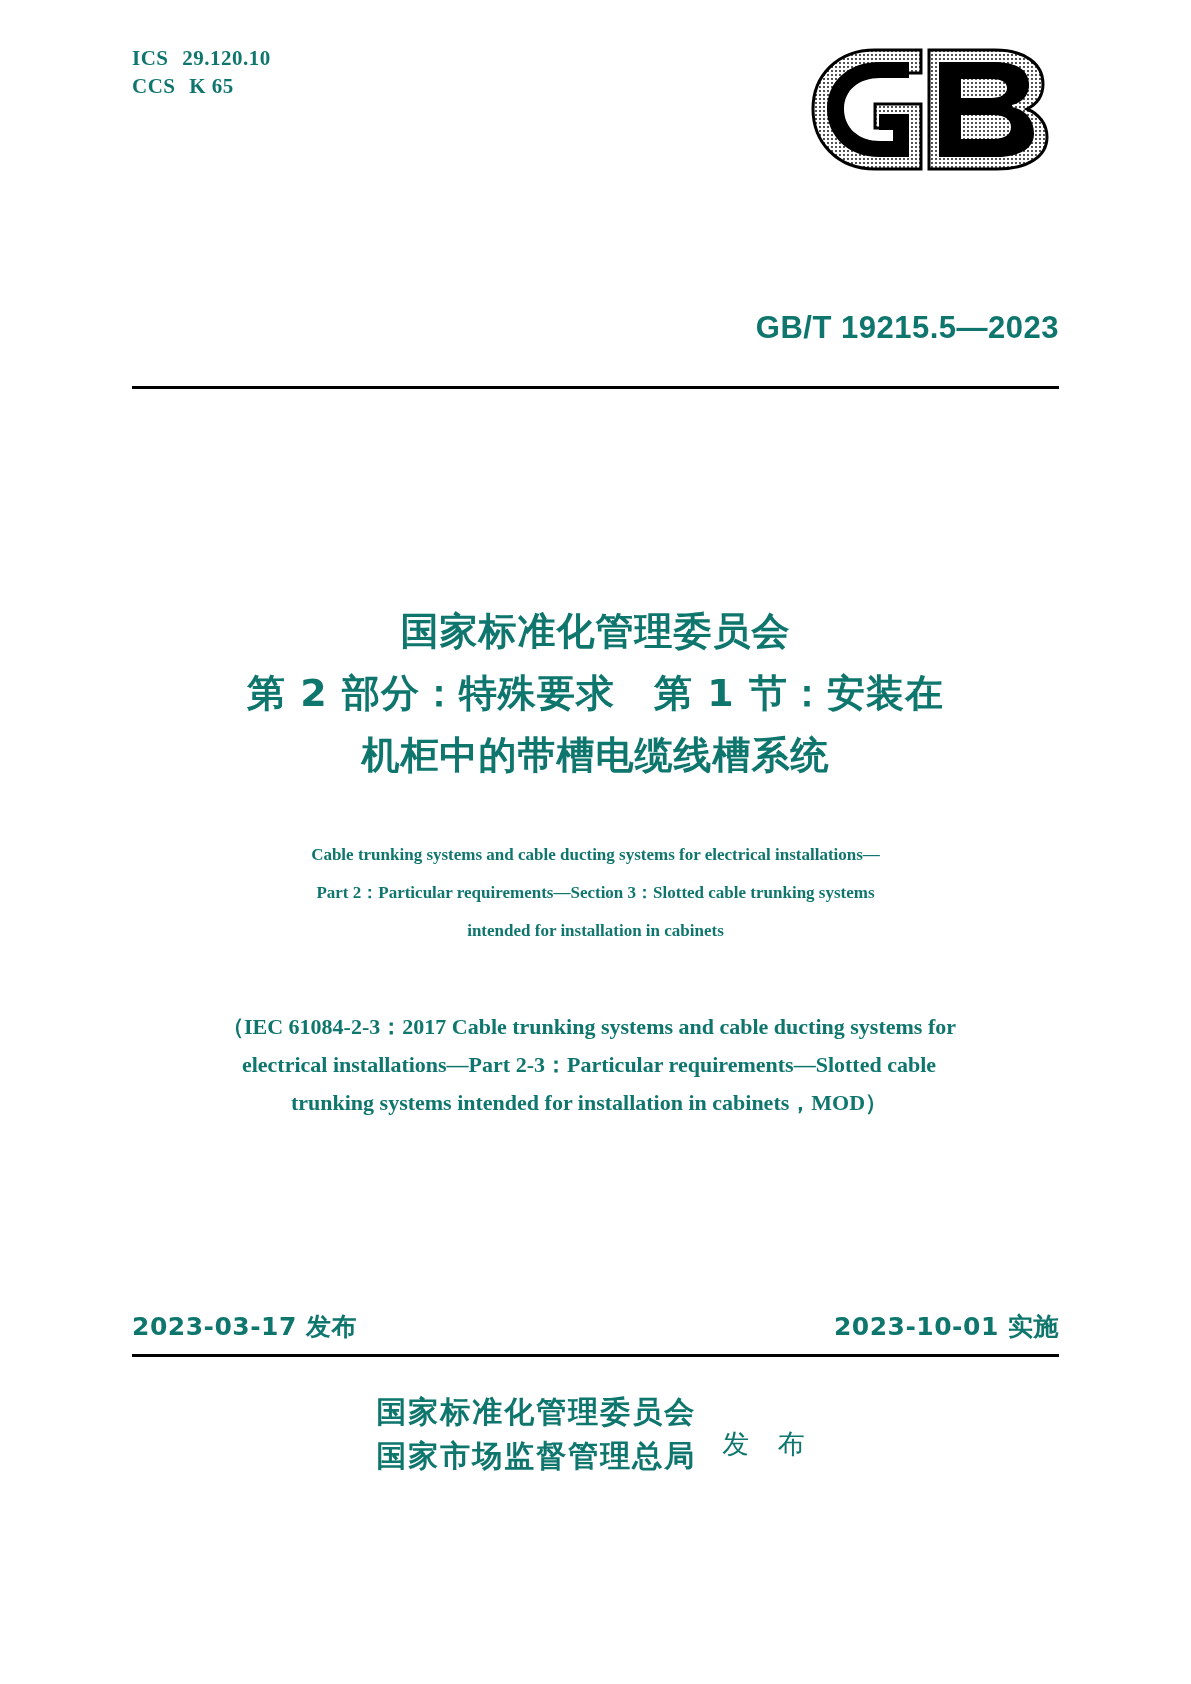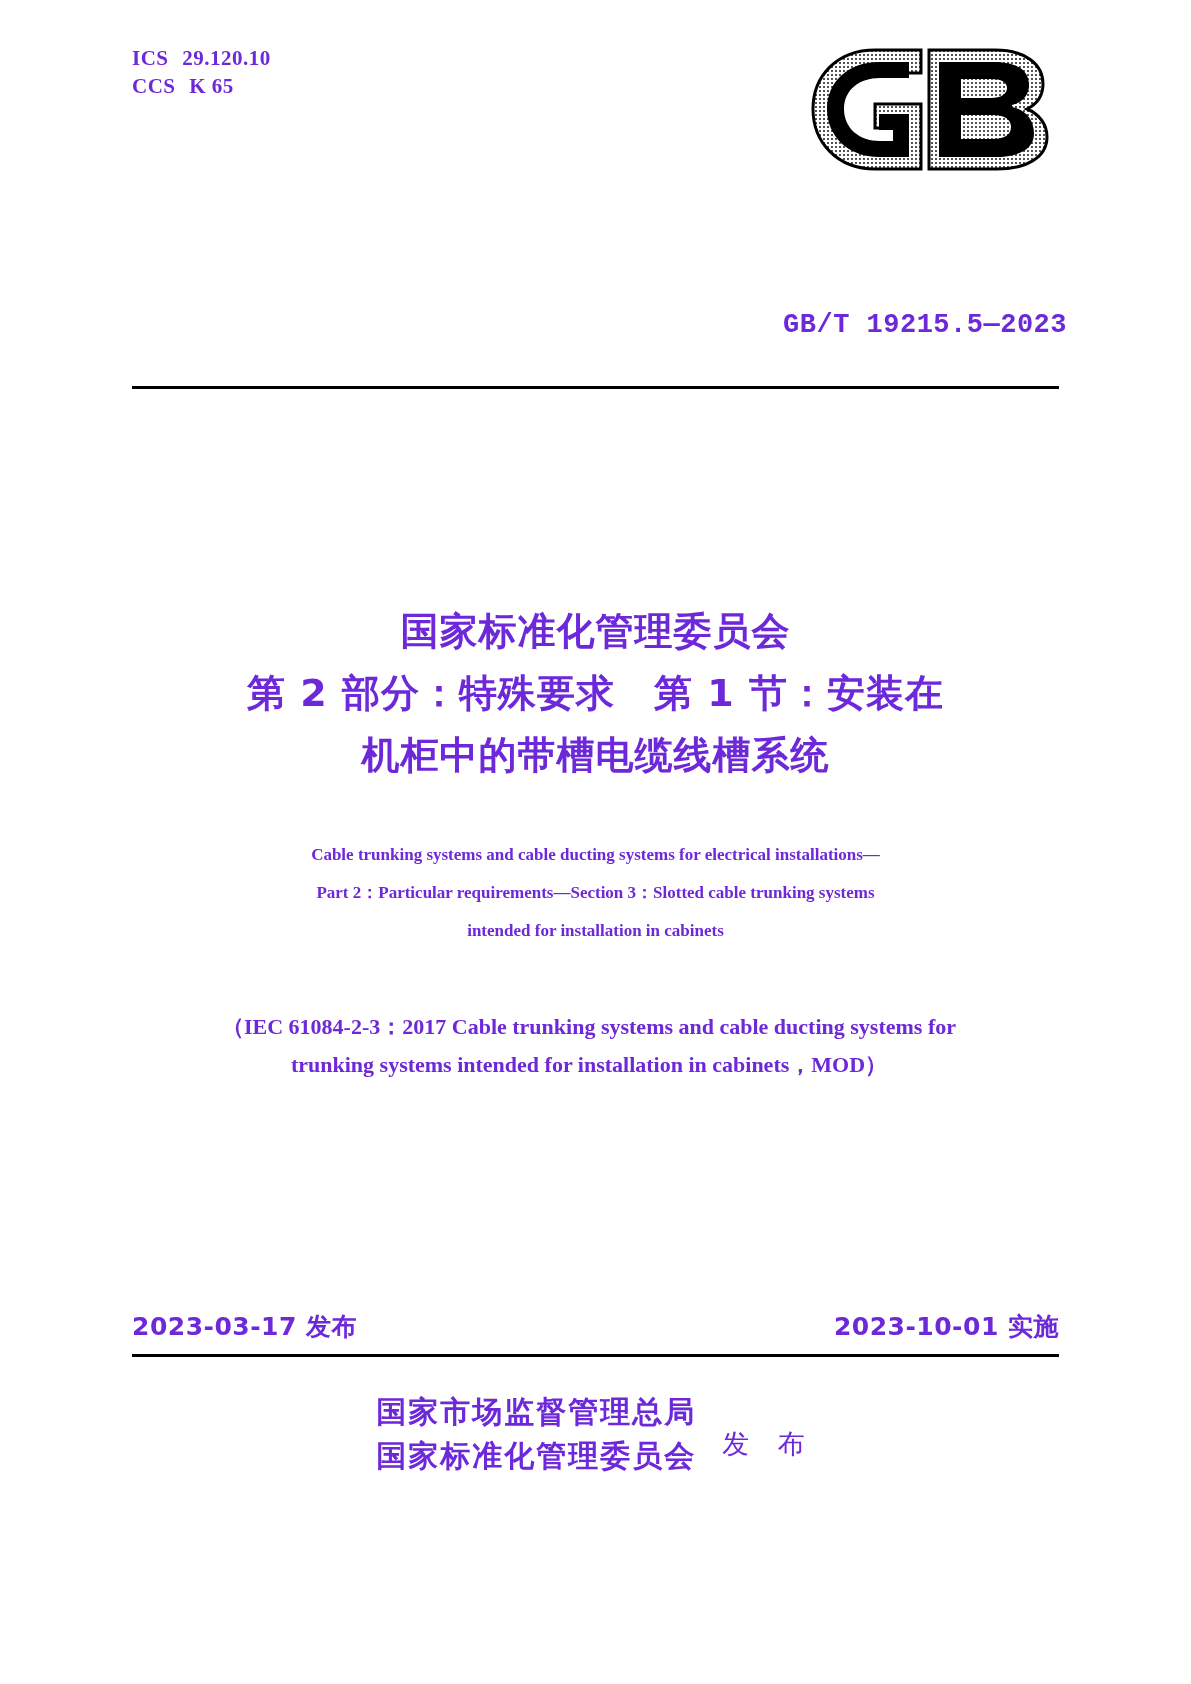--- a/index.html
+++ b/index.html
@@ -6,21 +6,21 @@
     margin: 0;
     padding: 0;
     background: #ffffff;
   }
   .page {
     position: relative;
     width: 1191px;
     height: 1684px;
     background: #ffffff;
     font-family: "Liberation Serif", serif;
-    color: #6d28d9;
+    color: #0f766e;
     overflow: hidden;
     box-sizing: border-box;
   }
 
   
   .ics-block {
     position: absolute;
     left: 132px;
     top: 44px;
     font-family: "Liberation Serif", serif;
@@ -52,25 +52,25 @@
     font-weight: bold;
     font-size: 58px;
     letter-spacing: 18px;
     padding-left: 18px;
     white-space: nowrap;
   }
 
   
   .std-no {
     position: absolute;
-    right: 124px;
+    right: 132px;
     top: 310px;
-    font-family: Liberation Mono, monospace;
-    font-weight: bold;
-    font-size: 27px;
+    font-family: Liberation Sans, sans-serif;
+    font-weight: bold;
+    font-size: 31px;
     letter-spacing: 0.5px;
   }
 
   
   .rule-top {
     position: absolute;
     left: 132px;
     right: 132px;
     top: 386px;
     border-top: 3px solid #000;
@@ -223,27 +223,28 @@
   </div>
 
   <div class="en-title">
     <div>Cable trunking systems and cable ducting systems for electrical installations—</div>
     <div>Part 2：Particular requirements—Section 3：Slotted cable trunking systems</div>
     <div>intended for installation in cabinets</div>
   </div>
 
   <div class="src-note">
     <div>（IEC 61084-2-3：2017 Cable trunking systems and cable ducting systems for</div>
+    <div>electrical installations—Part 2-3：Particular requirements—Slotted cable</div>
     <div>trunking systems intended for installation in cabinets，MOD）</div>
   </div>
 
   <div class="date-issue">2023-03-17 发布</div>
   <div class="date-impl">2023-10-01 实施</div>
 
   <div class="publisher">
     <div class="publisher-names">
+      <div>国家标准化管理委员会</div>
       <div>国家市场监督管理总局</div>
-      <div>国家标准化管理委员会</div>
     </div>
     <div class="publisher-verb">发 布</div>
   </div>
 
 </div>
 
 </body></html>

